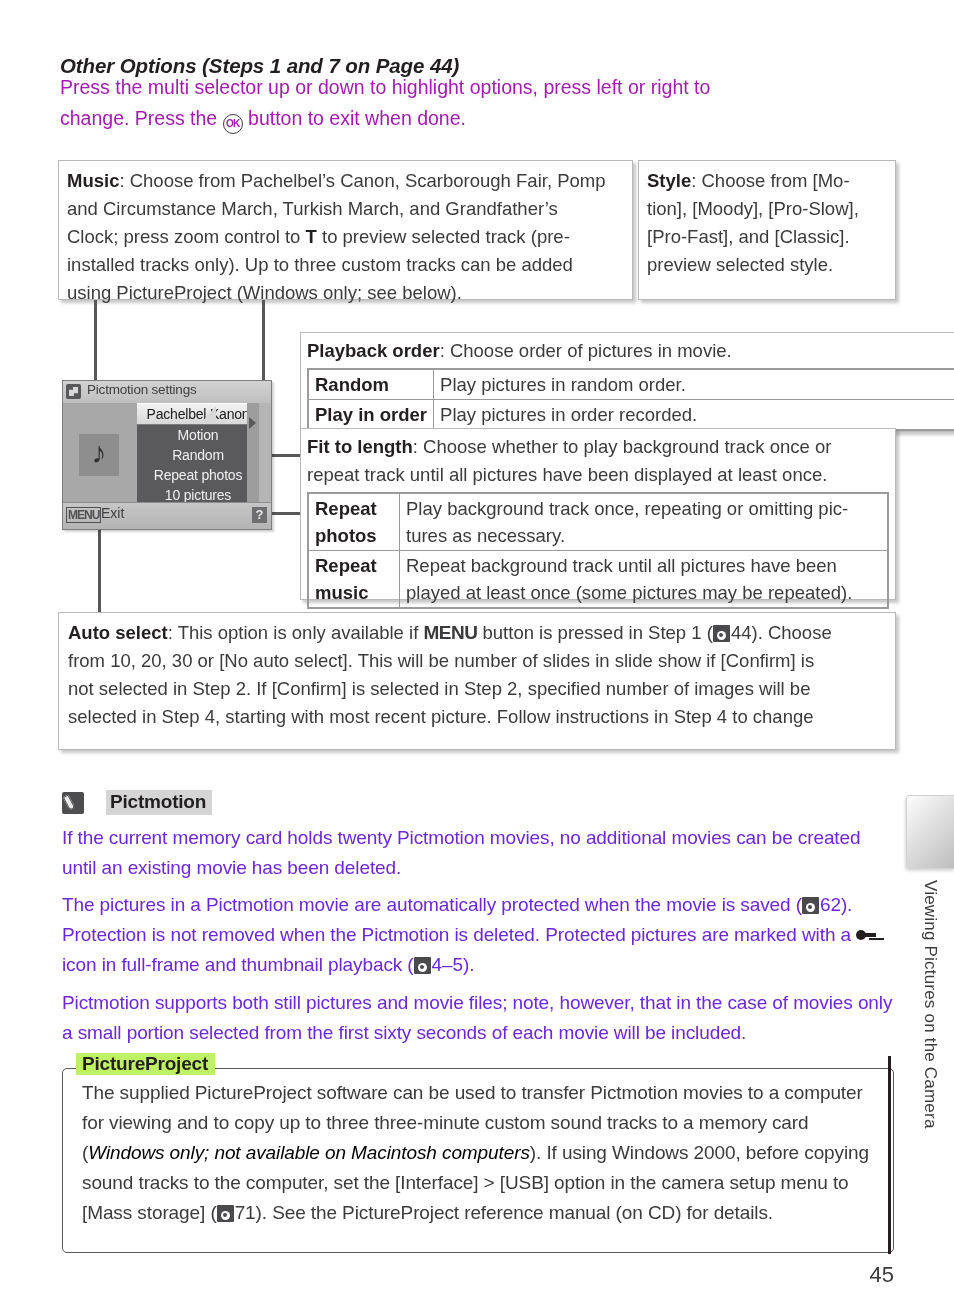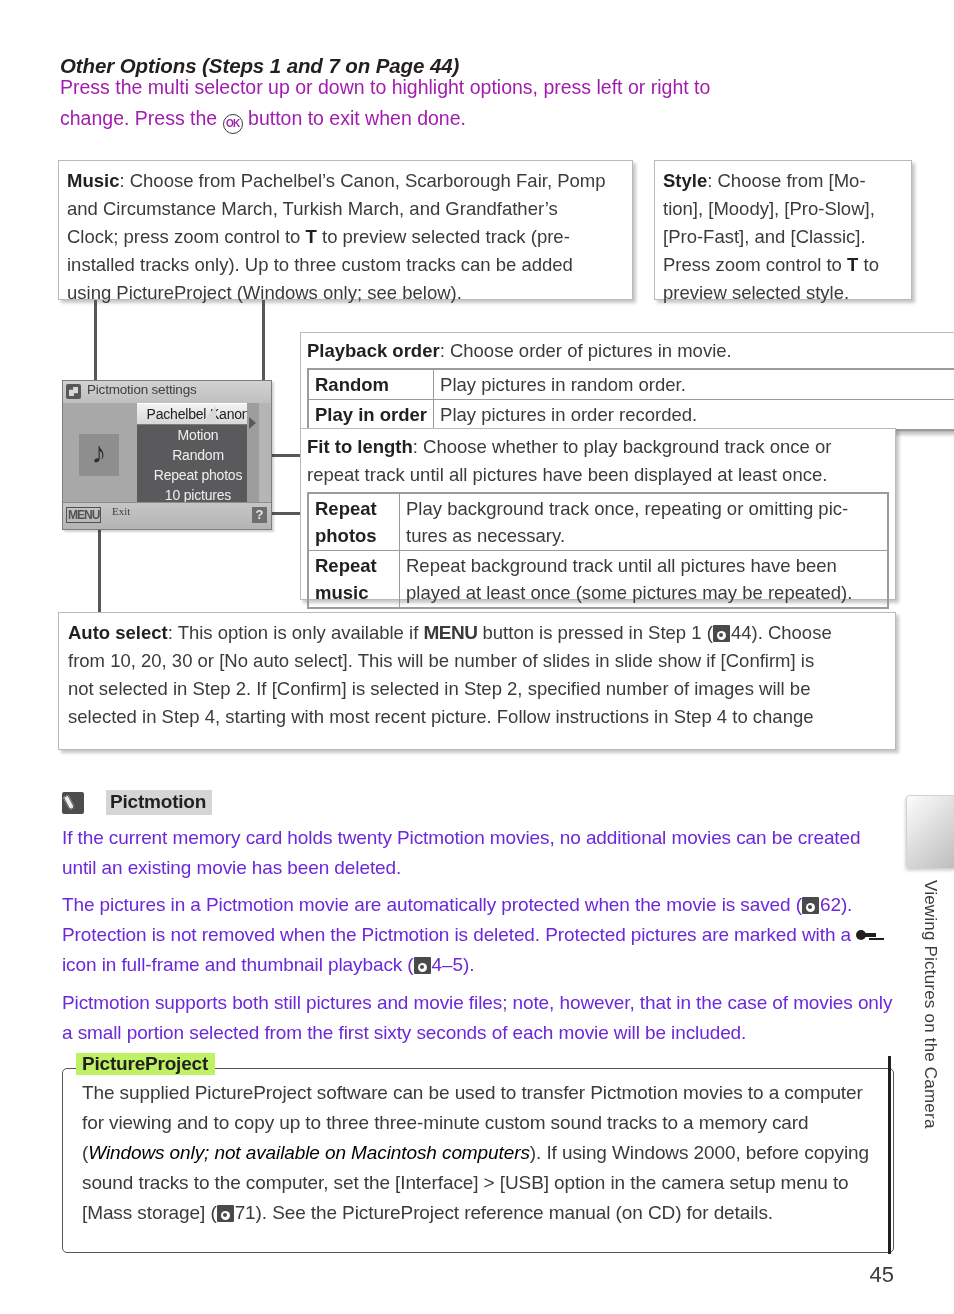--- a/index.html
+++ b/index.html
@@ -131,21 +131,21 @@
   
   #music-box {
     left: 58px; top: 160px;
     width: 575px; height: 140px;
     padding: 6px 8px 6px 8px;
   }
   #music-box .jt { margin: 0; }
 
   
   #style-box {
-    left: 654px; top: 160px;
+    left: 638px; top: 160px;
     width: 258px; height: 140px;
     padding: 6px 8px;
   }
 
   
   #playback-box {
     left: 300px; top: 332px;
     width: 688px; height: 100px;
     padding: 4px 12px 6px 6px;
   }
@@ -291,22 +291,22 @@
   #lcd .menu-badge {
     position: absolute; left: 3px; top: 4px;
     font-size: 12px; font-weight: bold;
     color: #515153;
     border: 1.5px solid #515153;
     padding: 0 1px;
     line-height: 14px;
     letter-spacing: -1px;
   }
   #lcd .exit-text {
-    position: absolute; left: 49px; top: 2px;
-    font-size: 11px; color: #404042; font-family: Liberation Serif, serif;
+    position: absolute; left: 38px; top: 2px;
+    font-size: 14px; color: #404042;
   }
   #lcd .help-badge {
     position: absolute; right: 4px; top: 4px;
     width: 15px; height: 16px;
     background: #6e6e70;
     color: #e6e6e6;
     font-size: 13px;
     text-align: center;
     line-height: 16px;
     font-weight: bold;
@@ -455,25 +455,20 @@
     <span>to preview selected track (pre-</span>
   </p>
   <p>installed tracks only).  Up to three custom tracks can be added</p>
   <p>using PictureProject (Windows only; see below).</p>
 </div>
 
 <div class="box" id="style-box">
   <p><b>Style</b><span>:   Choose   from   [Mo-</span></p>
   <p>tion], [Moody], [Pro-Slow],</p>
   <p>[Pro-Fast],    and    [Classic].</p>
-  <p>
-    <span>Press zoom control to</span>
-    <b>T</b>
-    <span>to</span>
-  </p>
   <p>preview selected style.</p>
 </div>
 
 <div class="conn v" style="left:94px; top:300px; height:112px;"></div>
 <div class="conn h" style="left:94px; top:409px; width:90px;"></div>
 
 <div class="conn v" style="left:262px; top:300px; height:126px;"></div>
 <div class="conn h" style="left:196px; top:423px; width:69px;"></div>
 
 <div class="conn h" style="left:253px; top:454px; width:62px;"></div>

